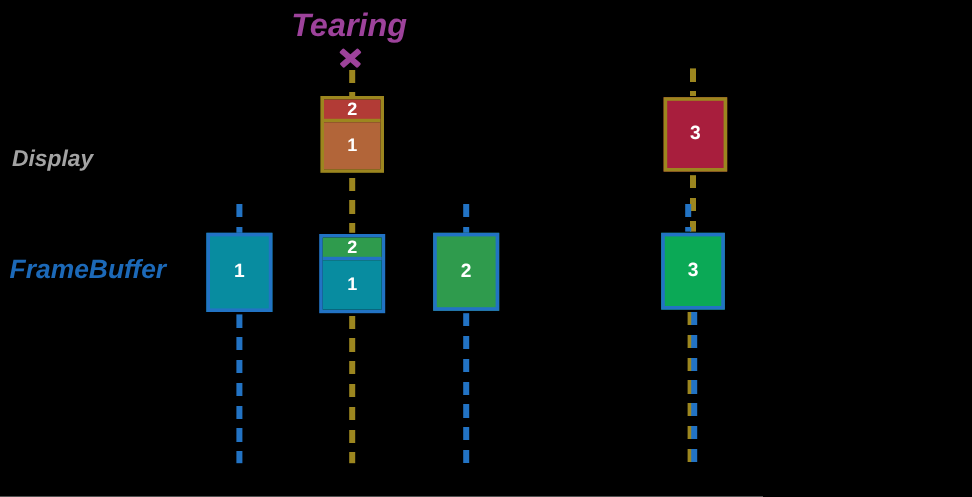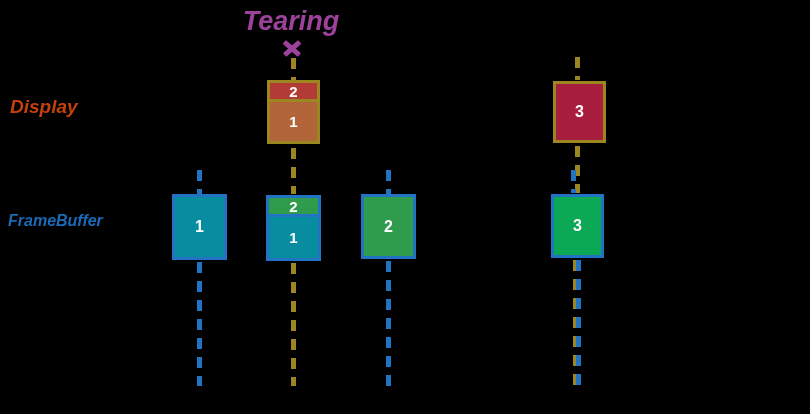--- a/index.html
+++ b/index.html
@@ -13,22 +13,22 @@
   }
   
   .title{
     position:absolute;left:236px;top:6px;width:110px;
     font-size:27px;font-weight:bold;font-style:italic;
     color:#9D429B;text-align:center;
   }
   .row-label{
     position:absolute;font-weight:bold;font-style:italic;
   }
-  .display-label{left:10px;top:96px;font-size:19px;color:#c2410c;}
-  .fb-label{left:8px;top:212px;font-size:16px;color:#1C69B8;text-align:right;}
+  .display-label{left:10px;top:122px;font-size:19px;color:#a3a3a3;}
+  .fb-label{left:8px;top:212px;font-size:22px;color:#1C69B8;text-align:right;}
 
   
   .xmark{position:absolute;left:283px;top:40px;width:18px;height:16px;}
   .xmark .bar{
     position:absolute;left:-1px;top:6px;width:20px;height:4.5px;
     background:#9D429B;border-radius:1px;
   }
   .xmark .b1{transform:rotate(41deg);}
   .xmark .b2{transform:rotate(-41deg);}
 

